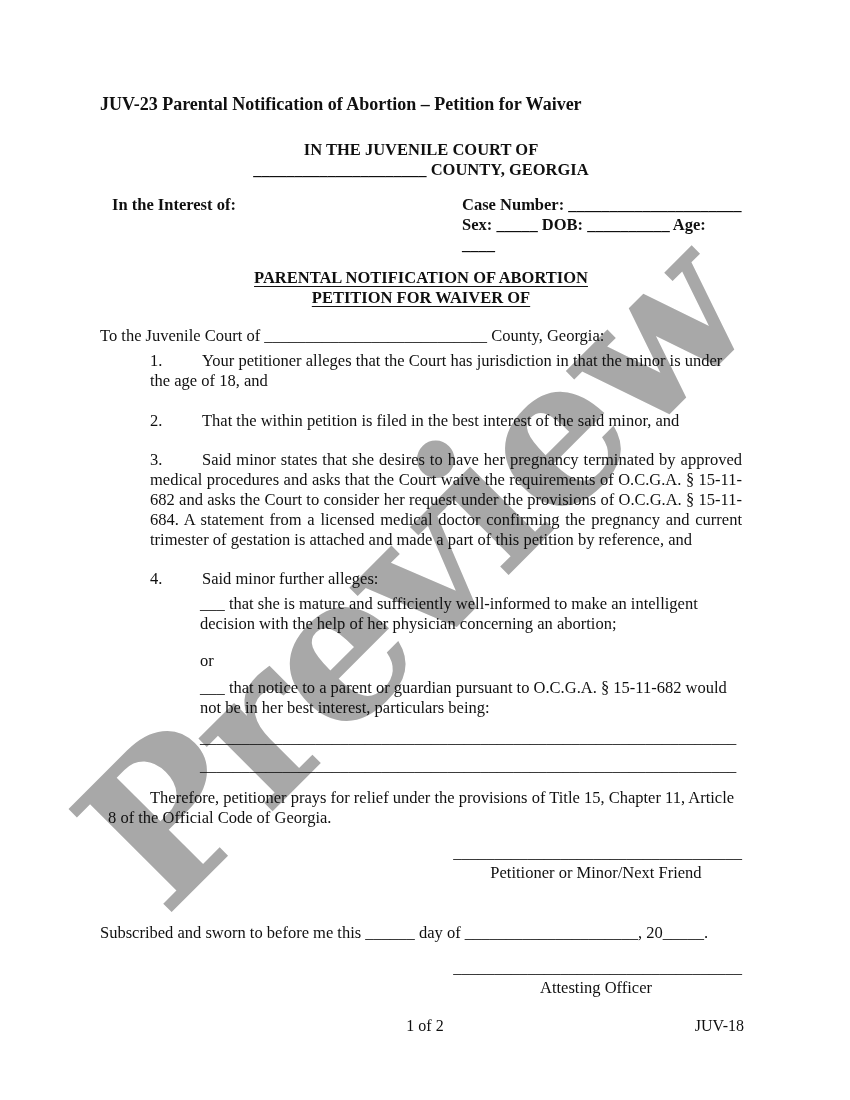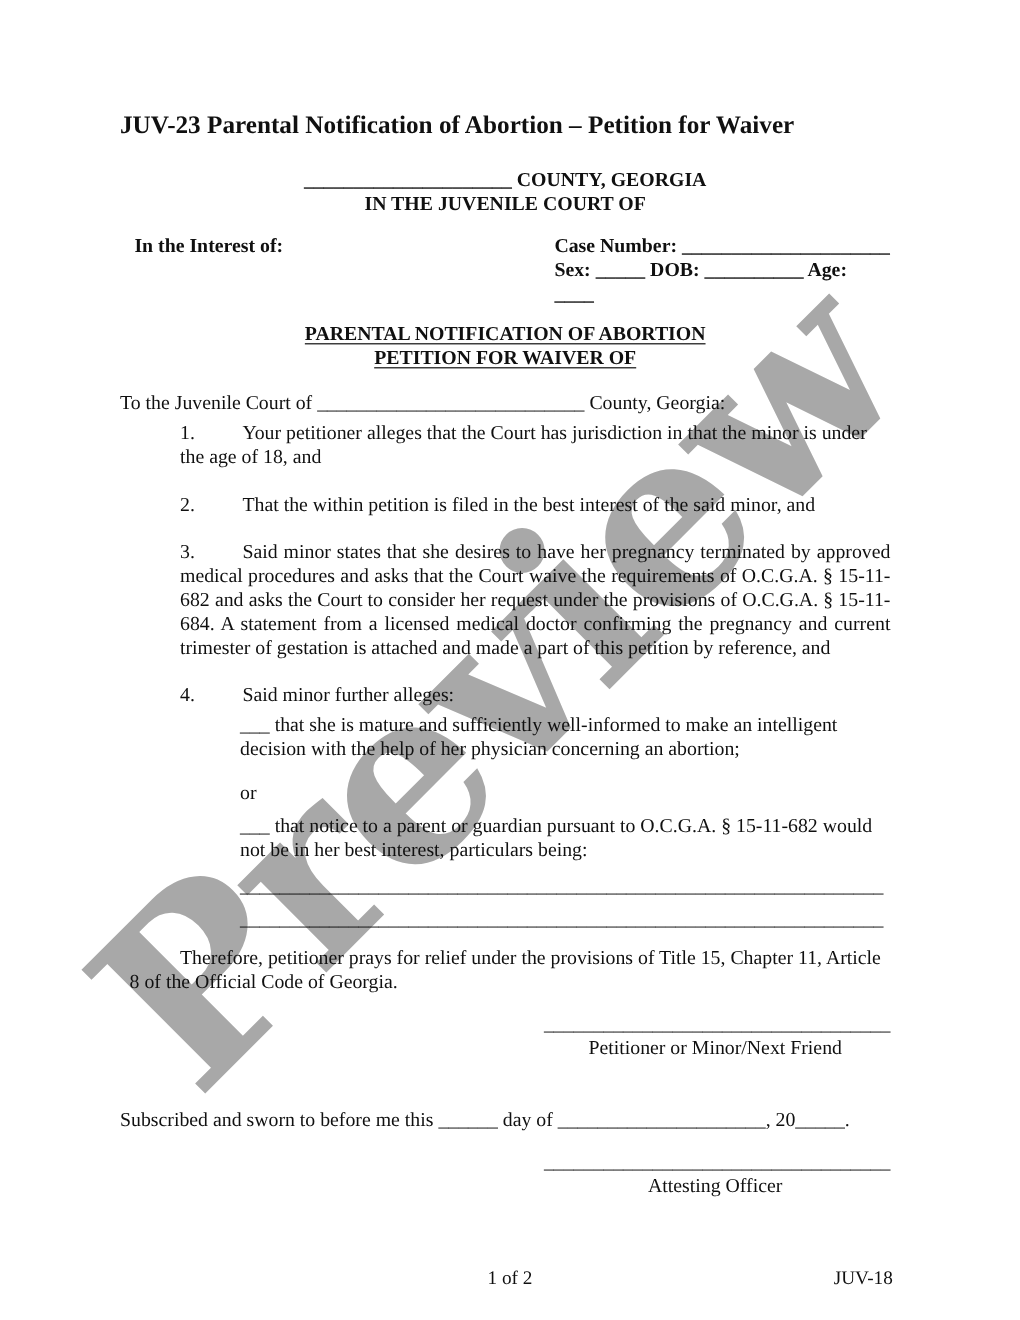--- a/index.html
+++ b/index.html
@@ -22,21 +22,21 @@
     font-weight: bold;
     font-size: 200px;
     letter-spacing: -5px;
     color: #a8a8a8;
     white-space: nowrap;
     z-index: 0;
     user-select: none;
   }
   .content { position: relative; z-index: 1; padding: 95px 108px 0 100px; }
   .b { font-weight: bold; margin-left: 12px; }
-  .form-title { font-weight: bold; font-size: 21px; line-height: 19px; }
+  .form-title { font-weight: bold; font-size: 18px; line-height: 19px; }
   .court-header { text-align: center; font-weight: bold; margin-top: 26px; line-height: 20px; }
   .caption-row { display: flex; margin-top: 15px; line-height: 20px; }
   .caption-left { width: 350px; }
   .name-blank { margin-top: 4px; }
   .caption-right { flex: 1; }
   .petition-title { text-align: center; font-weight: bold; margin-top: 13px; line-height: 19.5px; }
   .petition-title .tline { text-decoration: underline; text-underline-offset: 3px; }
   .salutation { margin-top: 19px; line-height: 20px; }
   .para { margin-left: 50px; line-height: 20px; }
   .pnum { display: inline-block; width: 52px; }
@@ -49,38 +49,38 @@
   .opt1 { margin-top: 5px; }
   .or-line { margin-top: 17px; margin-left: 100px; line-height: 20px; }
   .opt2 { margin-top: 7px; }
   .pline { margin-left: 100px; margin-top: 10px; line-height: 20px; white-space: nowrap; }
   .pline2 { margin-top: 8px; }
   .prayer { margin-top: 12px; margin-left: 8px; text-indent: 42px; line-height: 20px; }
   .sig-block { margin-top: 12px; margin-left: auto; margin-right: 0; width: 292px; text-align: center; line-height: 20px; }
   .sig-block .sig-line { white-space: nowrap; text-align: right; margin-top: 15px; }
   .sworn { margin-top: 40px; line-height: 20px; }
   .sig-block2 { margin-top: 14px; }
-  .footer { position: absolute; left: 0; right: 0; top: 1056px; line-height: 20px; font-size: 16px; z-index: 1; }
+  .footer { position: absolute; left: 0; right: 0; top: 1016px; line-height: 20px; font-size: 16px; z-index: 1; }
   .footer-center { text-align: center; }
   .footer-right { position: absolute; right: 106px; top: 0; }
 </style>
 </head>
 <body>
 
 <div class="page">
 
   <div class="watermark">Preview</div>
 
   <div class="content">
 
     <div class="form-title">JUV-23 Parental Notification of Abortion – Petition for Waiver</div>
 
     <div class="court-header">
+      <div>IN THE JUVENILE COURT OF</div>
       <div><span>_____________________</span><span> COUNTY, GEORGIA</span></div>
-      <div>IN THE JUVENILE COURT OF</div>
     </div>
 
     <div class="caption-row">
       <div class="caption-left">
         <div class="b">In the Interest of:</div>
       </div>
       <div class="caption-right">
         <div class="b"><span>Case Number: </span><span>_____________________</span></div>
         <div class="b"><span>Sex: </span><span>_____</span><span> DOB: </span><span>__________</span><span> Age: </span><span>____</span></div>
       </div>

